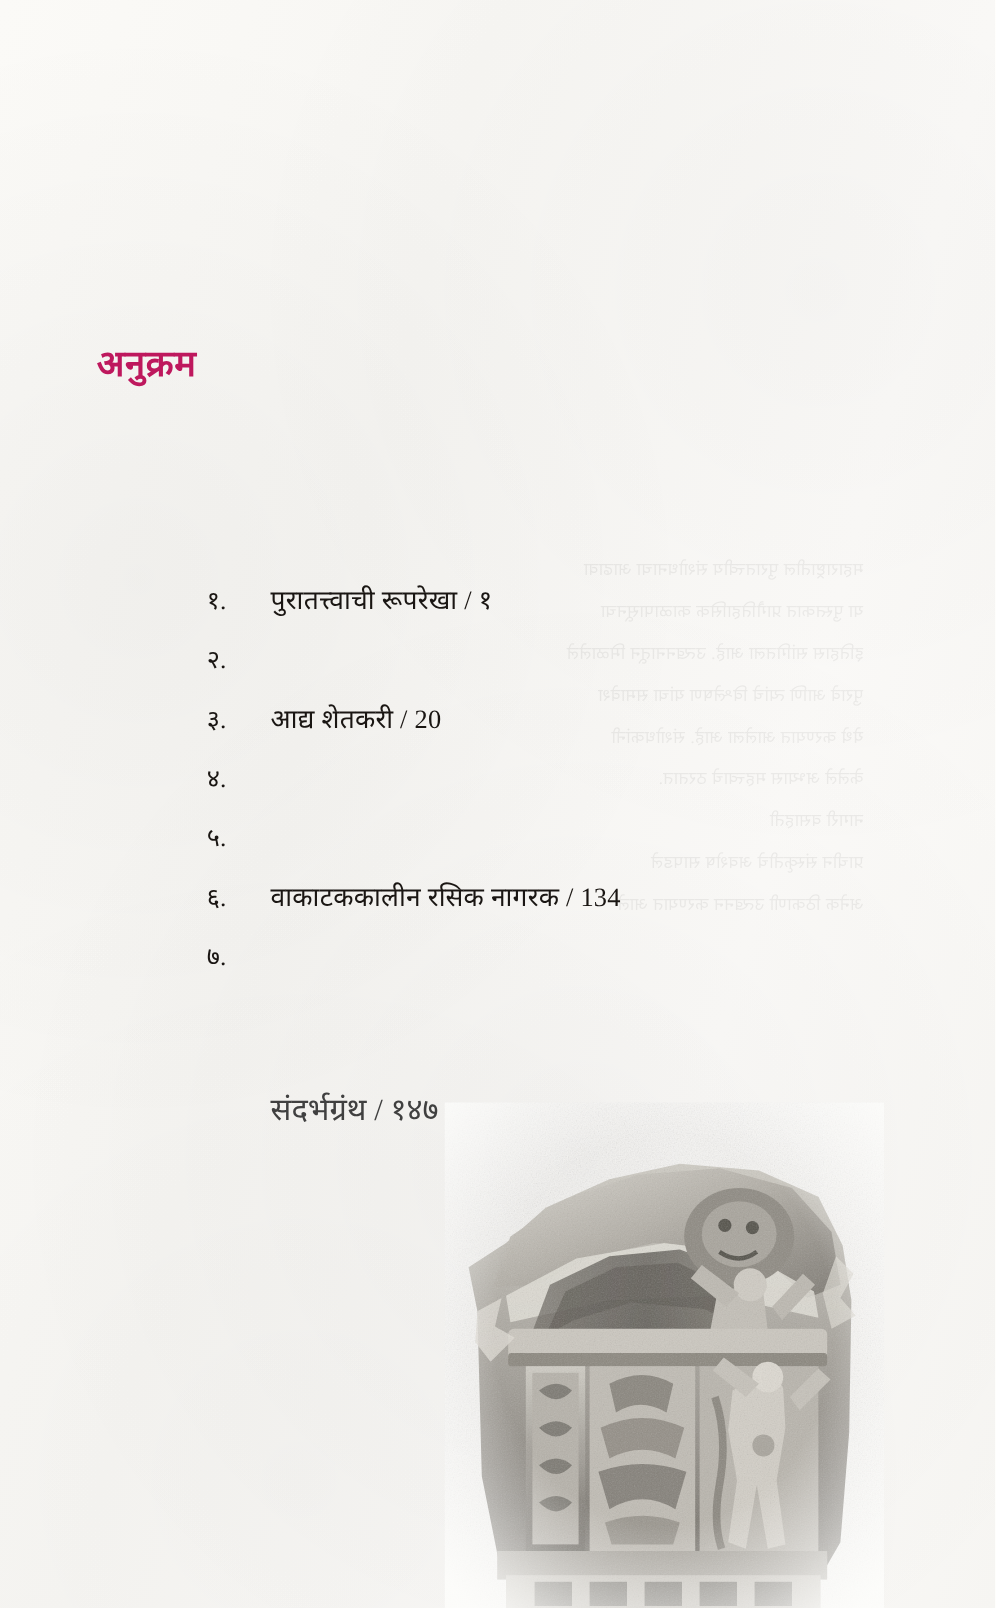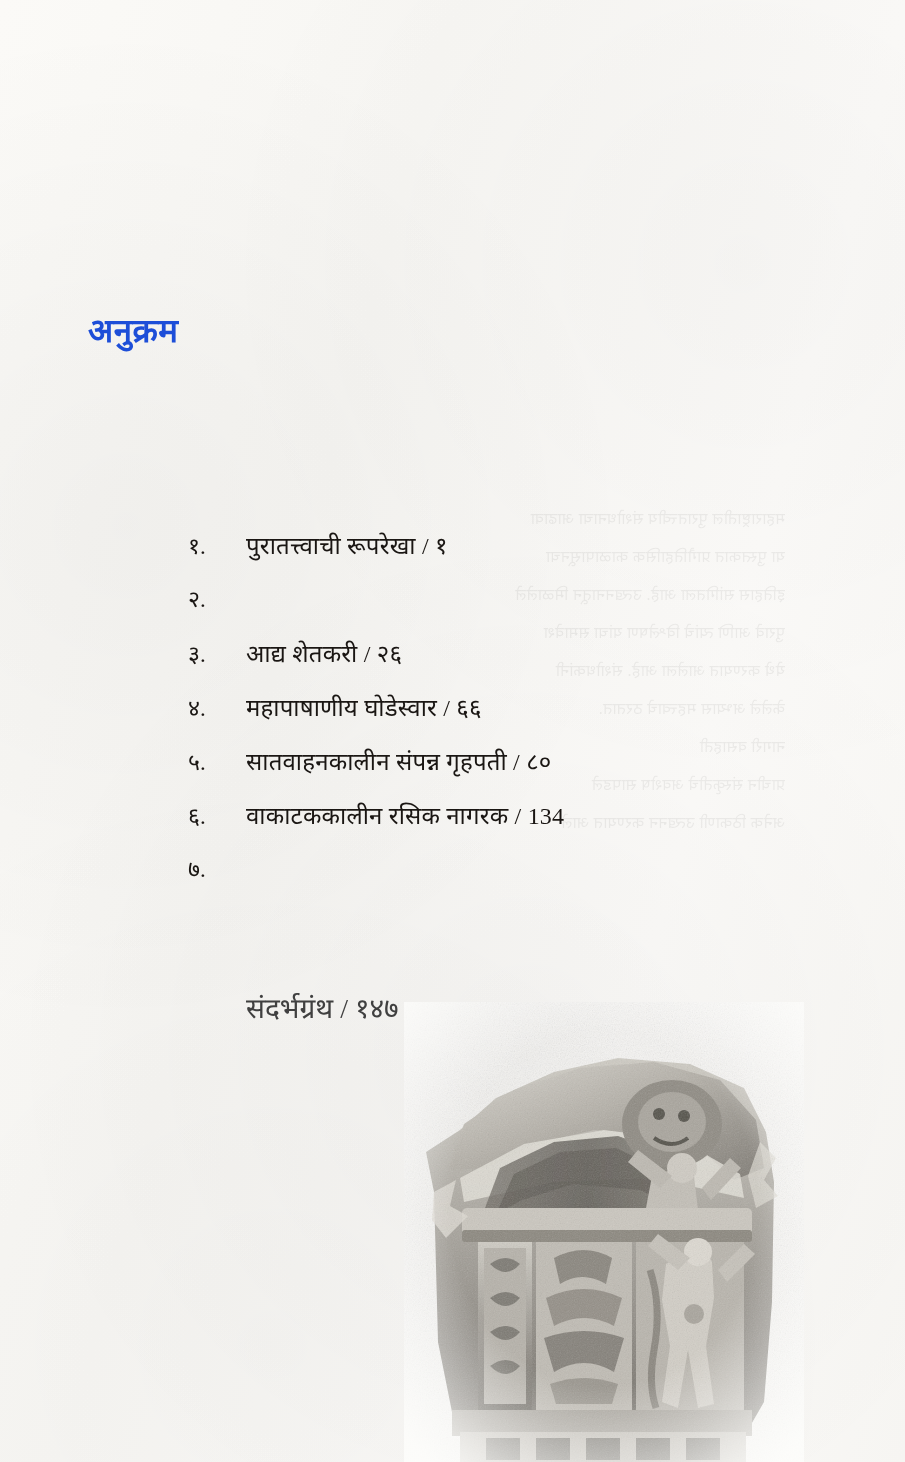--- a/index.html
+++ b/index.html
@@ -46,21 +46,21 @@
     user-select: none;
   }
   #show-through div { white-space: nowrap; overflow: hidden; }
 
   #title {
     position: absolute;
     left: 88px;
     top: 285px;
     font-size: 33px;
     letter-spacing: 0.5px;
-    color: #1d4ed8;
+    color: #be185d;
   }
 
   #toc {
     position: absolute;
     left: 188px;
     top: 528px;
     width: 620px;
   }
   .toc-row {
     display: flex;
@@ -124,31 +124,29 @@
       <span class="toc-num">१.</span>
       <span class="toc-text">पुरातत्त्वाची रूपरेखा / १</span>
     </div>
 
     <div class="toc-row">
       <span class="toc-num">२.</span>
     </div>
 
     <div class="toc-row">
       <span class="toc-num">३.</span>
-      <span class="toc-text">आद्य शेतकरी / २६</span>
+      <span class="toc-text">आद्य शेतकरी / 20</span>
     </div>
 
     <div class="toc-row">
       <span class="toc-num">४.</span>
-      <span class="toc-text">महापाषाणीय घोडेस्वार / ६६</span>
     </div>
 
     <div class="toc-row">
       <span class="toc-num">५.</span>
-      <span class="toc-text">सातवाहनकालीन संपन्न गृहपती / ८०</span>
     </div>
 
     <div class="toc-row">
       <span class="toc-num">६.</span>
       <span class="toc-text">वाकाटककालीन रसिक नागरक / 134</span>
     </div>
 
     <div class="toc-row">
       <span class="toc-num">७.</span>
     </div>

